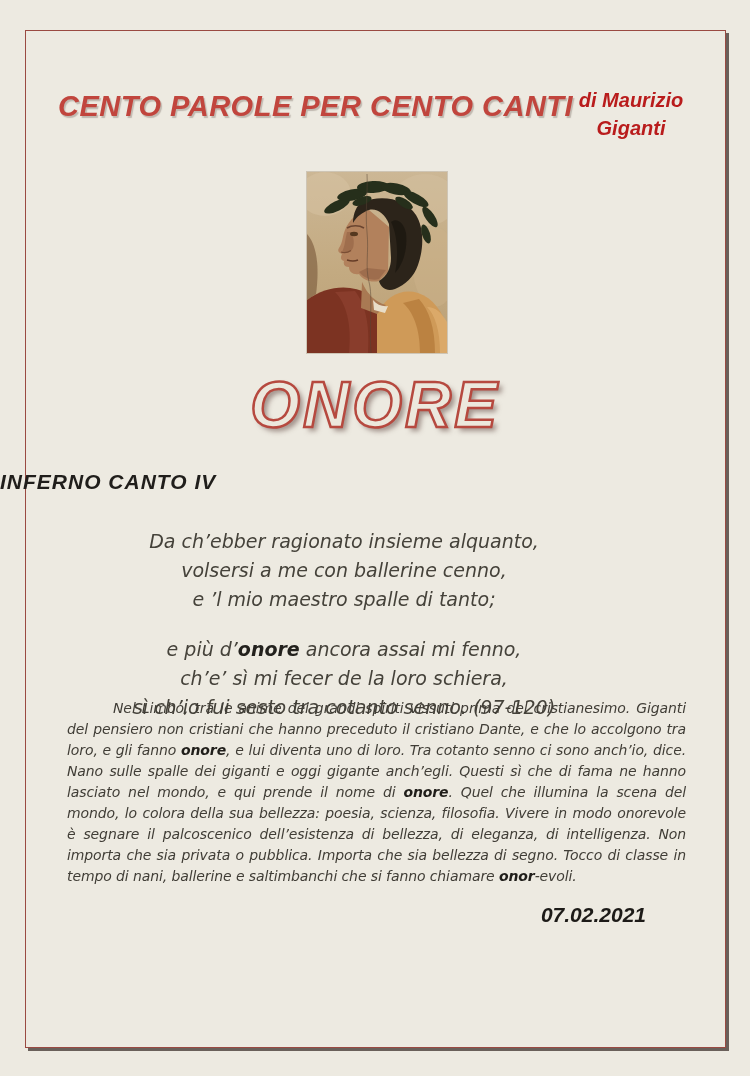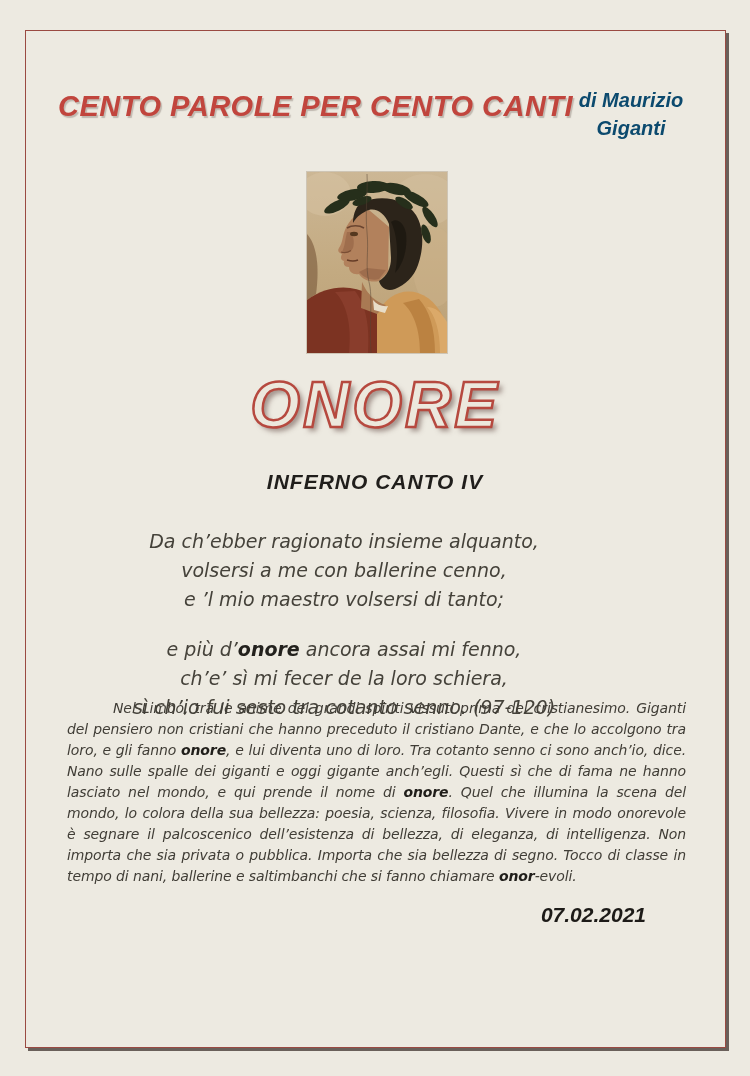--- a/index.html
+++ b/index.html
@@ -37,21 +37,21 @@
   }
   .author {
     position: absolute;
     left: 566px; top: 86px; width: 130px;
     text-align: center;
     font-family: "Liberation Sans", sans-serif;
     font-style: italic;
     font-weight: bold;
     font-size: 20px;
     line-height: 28px;
-    color: #0c4a6e;
+    color: #b91c1c;
   }
   .artwork {
     position: absolute;
     left: 307px; top: 172px;
     width: 140px; height: 181px;
     box-shadow: 0 0 0 1px rgba(150,130,100,0.35);
   }
   .big-word {
     position: absolute;
     left: 0; top: 368px; width: 750px;
@@ -61,21 +61,20 @@
     font-weight: bold;
     font-size: 64px;
     letter-spacing: 3px;
     color: #ece8dd;
     -webkit-text-stroke: 2.5px #b6493f;
     text-shadow: 4px 4px 5px rgba(100,75,70,0.55);
   }
   .canto {
     position: absolute;
     left: 0; top: 470px; width: 750px;
-    text-align: center;
     font-family: "Liberation Sans", sans-serif;
     font-style: italic;
     font-weight: bold;
     font-size: 21px;
     letter-spacing: 1px;
     color: #201e1b;
   }
   .poem {
     position: absolute;
     left: 0; top: 527px; width: 688px;
@@ -172,21 +171,21 @@
   </div>
 
   <div class="big-word">ONORE</div>
 
   <div class="canto">INFERNO CANTO IV</div>
 
   <div class="poem">
     <div class="stanza">
       <div>Da ch’ebber ragionato insieme alquanto,</div>
       <div>volsersi a me con ballerine cenno,</div>
-      <div>e ’l mio maestro volsersi di tanto;</div>
+      <div>e ’l mio maestro spalle di tanto;</div>
     </div>
     <div class="stanza">
       <div><span>e più d’</span><b>onore</b><span> ancora assai mi fenno,</span></div>
       <div>ch’e’ sì mi fecer de la loro schiera,</div>
       <div>sì ch’io fui sesto tra cotanto senno. (97-120)</div>
     </div>
   </div>
 
   <div class="content">
     <p class="body-text"><span>Nel Limbo, tra le anime dei grandi spiriti vissuti prima del cristianesimo. Giganti del pensiero non cristiani che hanno preceduto il cristiano Dante, e che lo accolgono tra loro, e gli fanno </span><b>onore</b><span>, e lui diventa uno di loro. Tra cotanto senno ci sono anch’io, dice. Nano sulle spalle dei giganti e oggi gigante anch’egli. Questi sì che di fama ne hanno lasciato nel mondo, e qui prende il nome di </span><b>onore</b><span>. Quel che illumina la scena del mondo, lo colora della sua bellezza: poesia, scienza, filosofia. Vivere in modo onorevole è segnare il palcoscenico dell’esistenza di bellezza, di eleganza, di intelligenza. Non importa che sia privata o pubblica. Importa che sia bellezza di segno. Tocco di classe in tempo di nani, ballerine e saltimbanchi che si fanno chiamare </span><b>onor</b><span>-evoli.</span></p>

